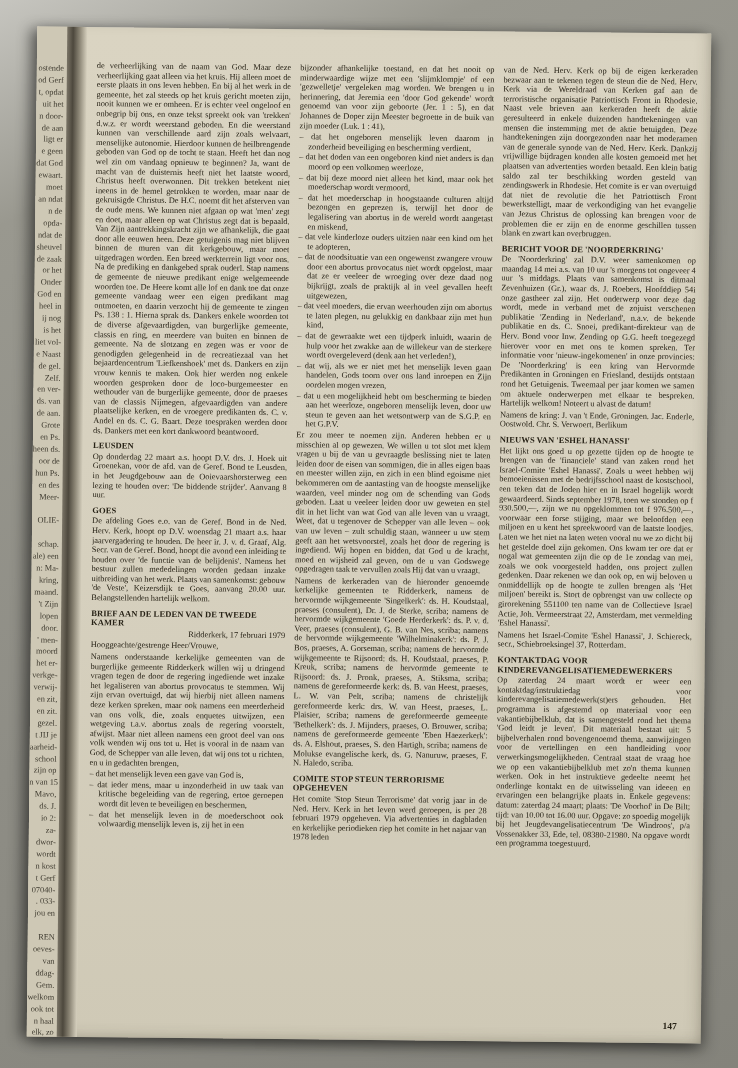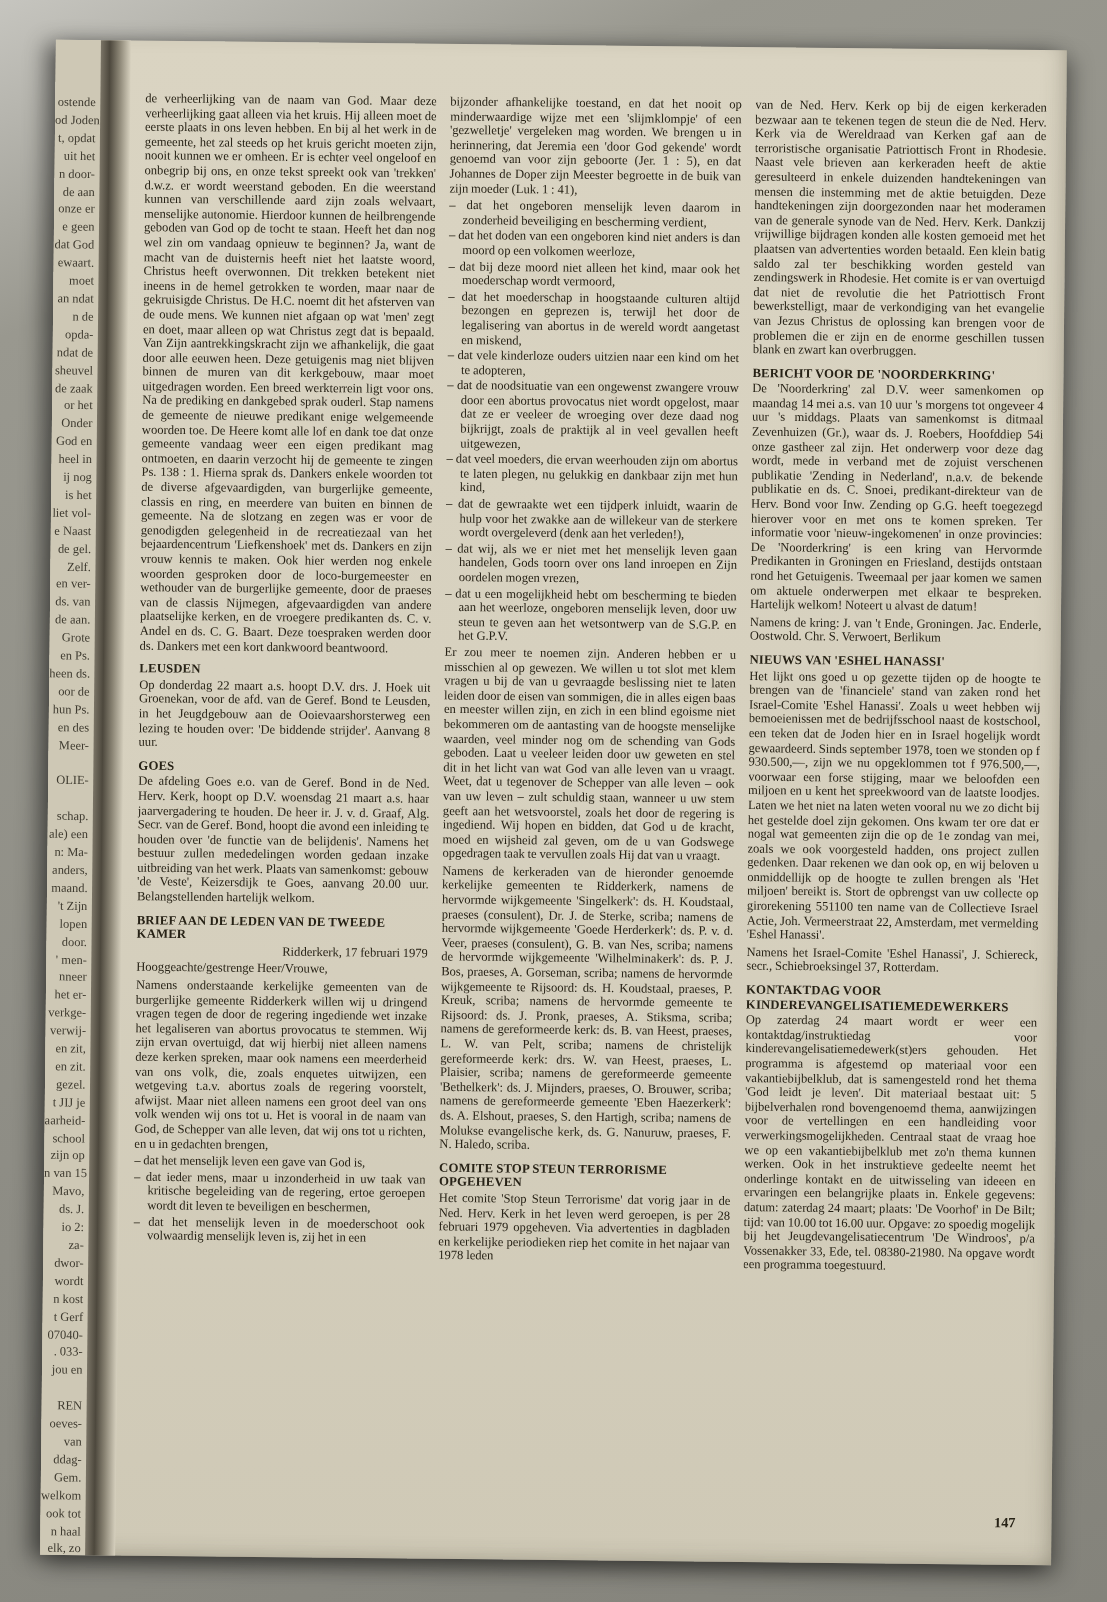--- a/index.html
+++ b/index.html
@@ -57,38 +57,38 @@
     font-size: 8.5px;
     margin: 6px 0 1px 0;
     text-align: left;
     letter-spacing: 0.1px;
   }
   .col > .heading:first-child { margin-top: 0; }
   .p { margin: 0 0 2px 0; }
   .li { margin: 0 0 1px 0; padding-left: 9px; text-indent: -9px; }
   .dateline { margin: 1px 0 2px 0; text-align: right; }
   .pagenum {
-    position: absolute; right: 24px; bottom: 22px;
+    position: absolute; right: 24px; bottom: 12px;
     font-weight: bold; font-size: 9.5px; color: #272216;
   }
 </style>
 </head>
 <body>
 
 <div class="scan-stage">
   <div class="page">
     <div class="spine">
       <div class="spine-text">
           <div>ostende</div>
-          <div>od Joden</div>
+          <div>od Gerf</div>
           <div>t, opdat</div>
           <div>uit het</div>
           <div>n door-</div>
           <div>de aan</div>
-          <div>onze er</div>
+          <div>ligt er</div>
           <div>e geen</div>
           <div>dat God</div>
           <div>ewaart.</div>
           <div>moet</div>
           <div>an ndat</div>
           <div>n de</div>
           <div>opda-</div>
           <div>ndat de</div>
           <div>sheuvel</div>
           <div>de zaak</div>
@@ -111,27 +111,27 @@
           <div>oor de</div>
           <div>hun Ps.</div>
           <div>en des</div>
           <div>Meer-</div>
           <div>&nbsp;</div>
           <div>OLIE-</div>
           <div>&nbsp;</div>
           <div>schap.</div>
           <div>ale) een</div>
           <div>n: Ma-</div>
-          <div>anders,</div>
+          <div>kring,</div>
           <div>maand.</div>
           <div>'t Zijn</div>
           <div>lopen</div>
           <div>door.</div>
           <div>' men-</div>
-          <div>nneer</div>
+          <div>moord</div>
           <div>het er-</div>
           <div>verkge-</div>
           <div>verwij-</div>
           <div>en zit,</div>
           <div>en zit.</div>
           <div>gezel.</div>
           <div>t JIJ je</div>
           <div>aarheid-</div>
           <div>school</div>
           <div>zijn op</div>

